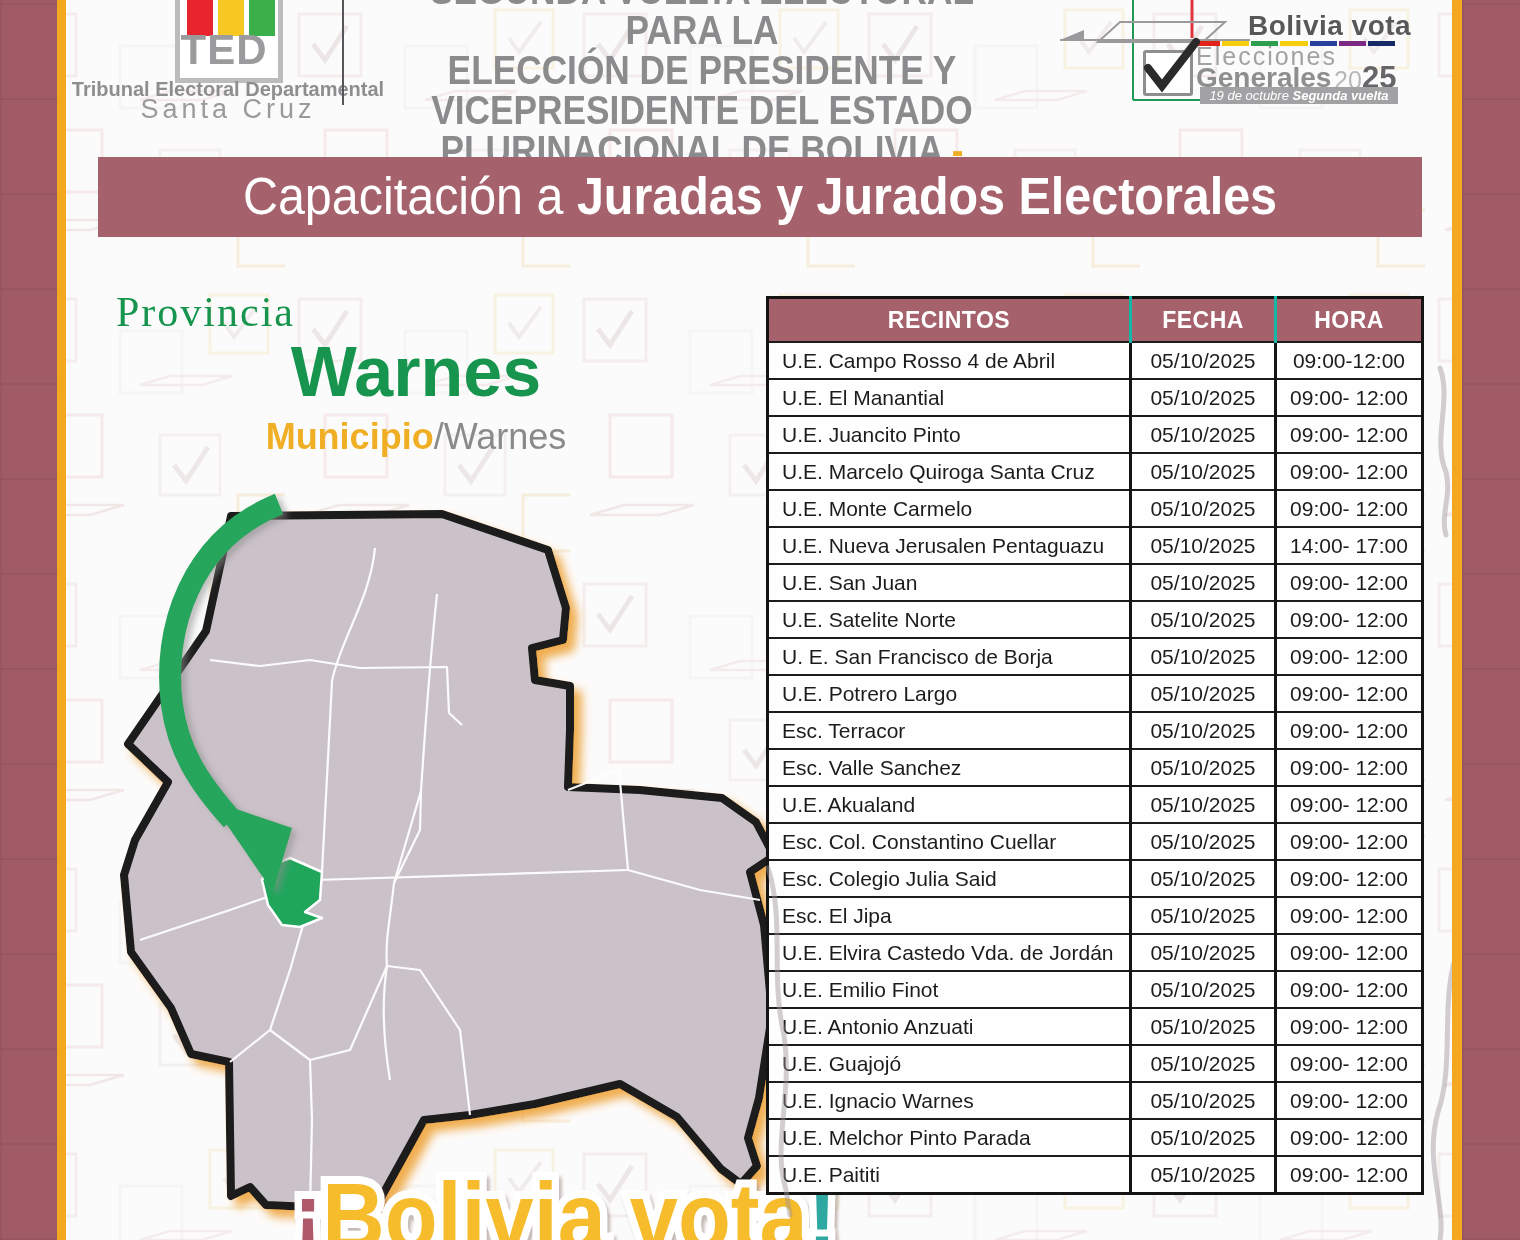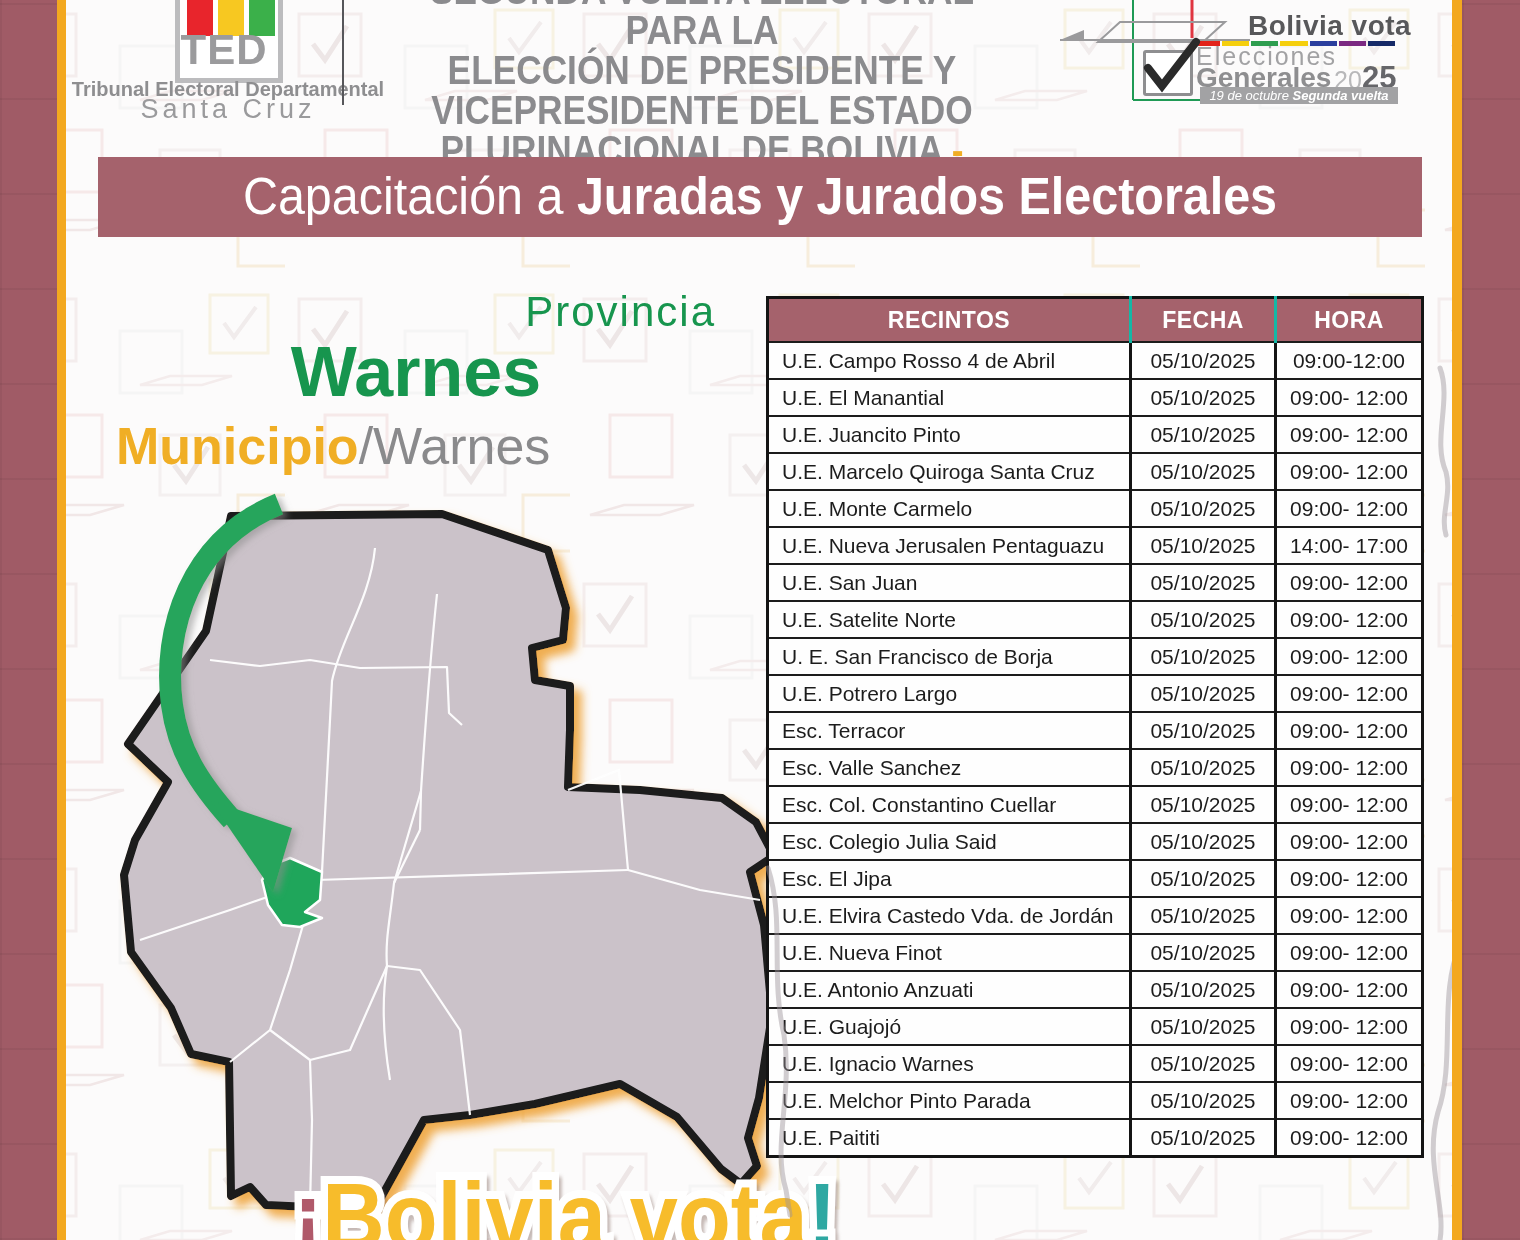--- a/index.html
+++ b/index.html
@@ -47,25 +47,25 @@
   .ev-check{position:absolute;left:1143px;top:50px;width:44px;height:40px;background:#fff;
     border:3px solid #8e8e90;border-radius:3px;}
 
   
   .banner{position:absolute;left:98px;top:157px;width:1324px;height:80px;background:var(--maroon);}
   .banner-text{width:100%;text-align:center;line-height:80px;font-size:51px;color:#fff;
     transform:scaleX(.95);transform-origin:50% 0;white-space:nowrap;}
   .banner-text b{font-weight:bold;}
 
   
-  .loc-provincia{position:absolute;left:116px;top:288px;width:600px;text-align:right;
-    font-size:42px;color:var(--green);letter-spacing:2px;}
+  .loc-provincia{position:absolute;left:116px;top:288px;width:600px;text-align:left;
+    font-size:42px;color:var(--green);letter-spacing:2px;font-family:Liberation Serif, serif;}
   .loc-warnes{position:absolute;left:116px;top:332px;width:600px;text-align:center;
     font-size:70px;font-weight:bold;color:var(--green);}
-  .loc-muni{position:absolute;left:116px;top:416px;width:600px;font-size:52px;}
+  .loc-muni{position:absolute;left:116px;top:416px;width:600px;text-align:center;font-size:36px;}
   .loc-muni .m{font-weight:bold;color:var(--accent-yellow);}
   .loc-muni .w{color:#8a8a8c;}
 
   
   .sched{position:absolute;left:766px;top:296px;z-index:6;}
   table.sched-t{border-collapse:collapse;background:#fefefe;border:3px solid #141414;}
   table.sched-t th{background:var(--maroon);color:#fff;font-weight:bold;font-size:23px;
     letter-spacing:.5px;height:40px;border-left:3px solid #14b8a6;}
   table.sched-t th:first-child{border-left:none;}
   table.sched-t td{height:35px;font-size:21px;color:#1c1c1c;border-top:2px solid #1c1c1c;
@@ -297,41 +297,46 @@
             <td>Esc. Terracor</td>
             <td class="c">05/10/2025</td>
             <td class="c">09:00- 12:00</td>
           </tr>
           <tr>
             <td>Esc. Valle Sanchez</td>
             <td class="c">05/10/2025</td>
             <td class="c">09:00- 12:00</td>
           </tr>
           <tr>
+            <td>U.E. Akualand</td>
+            <td class="c">05/10/2025</td>
+            <td class="c">09:00- 12:00</td>
+          </tr>
+          <tr>
             <td>Esc. Col. Constantino Cuellar</td>
             <td class="c">05/10/2025</td>
             <td class="c">09:00- 12:00</td>
           </tr>
           <tr>
             <td>Esc. Colegio Julia Said</td>
             <td class="c">05/10/2025</td>
             <td class="c">09:00- 12:00</td>
           </tr>
           <tr>
             <td>Esc. El Jipa</td>
             <td class="c">05/10/2025</td>
             <td class="c">09:00- 12:00</td>
           </tr>
           <tr>
             <td>U.E. Elvira Castedo Vda. de Jordán</td>
             <td class="c">05/10/2025</td>
             <td class="c">09:00- 12:00</td>
           </tr>
           <tr>
-            <td>U.E. Nueva Finot</td>
+            <td>U.E. Emilio Finot</td>
             <td class="c">05/10/2025</td>
             <td class="c">09:00- 12:00</td>
           </tr>
           <tr>
             <td>U.E. Antonio Anzuati</td>
             <td class="c">05/10/2025</td>
             <td class="c">09:00- 12:00</td>
           </tr>
           <tr>
             <td>U.E. Guajojó</td>

